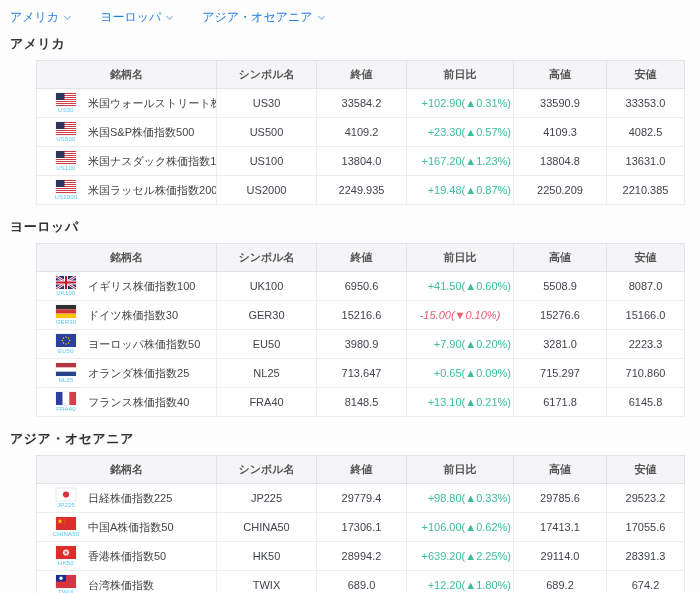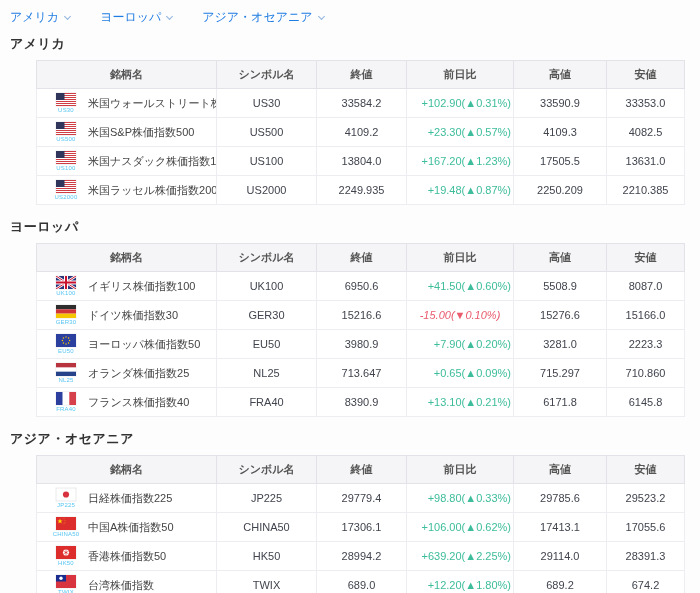--- a/index.html
+++ b/index.html
@@ -164,21 +164,21 @@
                       <rect width="8.5" height="7" fill="#30355c"></rect>
                     </svg>
                   </span>
                   <span class="flag-caption">US100</span>
                 </span>
                 <span class="iname">米国ナスダック株価指数100</span>
               </span></td>
             <td>US100</td>
             <td>13804.0</td>
             <td class="up">+167.20(▲1.23%)</td>
-            <td>17505.5</td>
+            <td>13804.8</td>
             <td>13631.0</td>
           </tr>
           <tr>
             <td class="name-cell"><span class="name-wrap">
                 <span class="flag-block">
                   <span class="flag">
                     <svg width="20" height="13" viewBox="0 0 20 13">
                       <rect width="20" height="13" fill="#fff"></rect>
                       <g fill="#cf3e45">
                         <rect y="0" width="20" height="1"></rect>
@@ -323,21 +323,21 @@
                       <rect width="6.7" height="13" fill="#2c3e9e"></rect>
                       <rect x="6.7" width="6.6" height="13" fill="#fff"></rect>
                       <rect x="13.3" width="6.7" height="13" fill="#d6404a"></rect>
                     </svg>
                   </span>
                   <span class="flag-caption">FRA40</span>
                 </span>
                 <span class="iname">フランス株価指数40</span>
               </span></td>
             <td>FRA40</td>
-            <td>8390.9</td>
+            <td>8148.5</td>
             <td class="up">+13.10(▲0.21%)</td>
             <td>6171.8</td>
             <td>6145.8</td>
           </tr>
         </tbody>
       </table>
       <div class="section-title">アジア・オセアニア</div>
       <table>
         <colgroup>
           <col style="width:180px">

